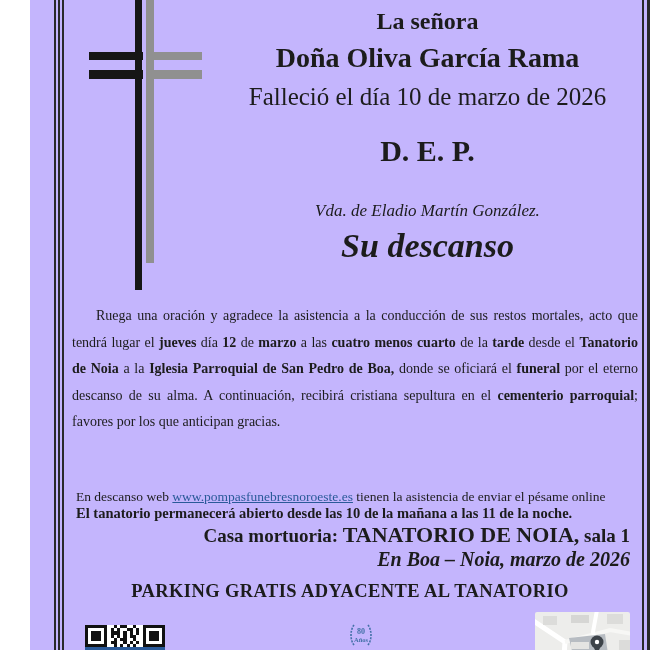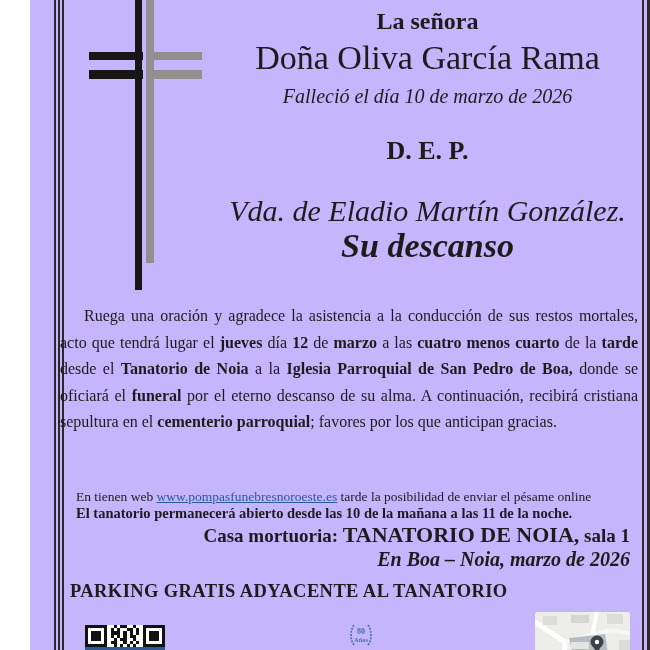--- a/index.html
+++ b/index.html
@@ -6,39 +6,39 @@
   .page{
     position:relative;width:650px;height:650px;background:#c4b5fd;overflow:hidden;
     font-family:"Liberation Serif","DejaVu Serif",serif;color:#1c1c1c;margin-left:30px;
   }
   .vline{position:absolute;top:0;height:650px;background:#2a2a2a;}
   
   .cross-part{position:absolute;}
   
   .header-block{position:absolute;left:185px;right:40px;top:6px;text-align:center;}
   .honorific{font-size:24px;font-weight:bold;line-height:30px;}
-  .deceased-name{font-size:34px;font-weight:normal;line-height:40px;margin-top:2px;}
-  .death-line{font-size:20px;line-height:25px;margin-top:6px;font-style:italic;}
+  .deceased-name{font-size:28px;font-weight:bold;line-height:40px;margin-top:2px;}
+  .death-line{font-size:25px;line-height:25px;margin-top:6px;}
   .age-line{font-size:20.5px;line-height:25px;}
-  .dep{font-size:26px;font-weight:bold;line-height:30px;margin-top:27px;}
-  .widow{font-size:30px;font-style:italic;line-height:28px;margin-top:31px;}
+  .dep{font-size:30px;font-weight:bold;line-height:30px;margin-top:27px;}
+  .widow{font-size:17px;font-style:italic;line-height:28px;margin-top:31px;}
   .family{font-size:34px;font-weight:bold;font-style:italic;line-height:40px;margin-top:1px;}
   
   .body-par{
-    position:absolute;left:30px;right:42px;top:303px;
-    font-size:16px;line-height:26.6px;text-align:justify;text-indent:24px;
+    position:absolute;left:42px;right:42px;top:303px;
+    font-size:14px;line-height:26.6px;text-align:justify;text-indent:24px;
   }
   .b{font-weight:bold;}
   .xl{font-size:22px;}
   .link{color:#2a5a99;text-decoration:underline;cursor:pointer;text-align:center;}
   .web-line{position:absolute;left:46px;top:488px;font-size:13.5px;line-height:17px;}
   .hours-line{position:absolute;left:46px;top:504px;font-size:14.5px;font-weight:bold;line-height:18px;}
   .casa-line{position:absolute;right:50px;top:523px;font-size:19px;font-weight:bold;line-height:24px;text-align:left;}
   .place-line{position:absolute;right:50px;top:547px;font-size:20px;font-weight:bold;font-style:italic;line-height:24px;}
-  .parking-line{position:absolute;left:40px;width:560px;top:581px;font-size:18.5px;font-weight:bold;text-align:left;letter-spacing:.4px;}
+  .parking-line{position:absolute;left:40px;width:560px;top:581px;font-size:18.5px;font-weight:bold;text-align:center;letter-spacing:.4px;}
   .qr{position:absolute;left:55px;top:625px;}
   .qr-strip{position:absolute;left:55px;top:647px;width:80px;height:3px;background:#2a5a99;}
   .emblem{position:absolute;left:317px;top:621px;}
   .map{position:absolute;left:505px;top:612px;}
 </style>
 </head>
 <body>
 
 <div class="page">
 
@@ -62,21 +62,21 @@
     <div class="honorific">La señora</div>
     <div class="deceased-name">Doña Oliva García Rama</div>
     <div class="death-line">Falleció el día 10 de marzo de 2026</div>
     <div class="dep">D. E. P.</div>
     <div class="widow">Vda. de Eladio Martín González.</div>
     <div class="family">Su descanso</div>
   </div>
 
   <div class="body-par"><span>Ruega una oración y agradece la asistencia a la conducción de sus restos mortales, acto que tendrá lugar el </span><span class="b">jueves</span><span> día </span><span class="b">12</span><span> de </span><span class="b">marzo</span><span> a las </span><span class="b">cuatro menos cuarto</span><span> de la </span><span class="b">tarde</span><span> desde el </span><span class="b">Tanatorio de Noia</span><span> a la </span><span class="b">Iglesia Parroquial de San Pedro de Boa,</span><span> donde se oficiará el </span><span class="b">funeral</span><span> por el eterno descanso de su alma. A continuación, recibirá cristiana sepultura en el </span><span class="b">cementerio parroquial</span><span>; favores por los que anticipan gracias.</span></div>
 
-  <div class="web-line"><span>En tienen web </span><span class="link">www.pompasfunebresnoroeste.es</span><span> tarde la posibilidad de enviar el pésame online</span></div>
+  <div class="web-line"><span>En descanso web </span><span class="link">www.pompasfunebresnoroeste.es</span><span> tienen la asistencia de enviar el pésame online</span></div>
   <div class="hours-line">El tanatorio permanecerá abierto desde las 10 de la mañana a las 11 de la noche.</div>
   <div class="casa-line"><span>Casa mortuoria: </span><span class="xl">TANATORIO DE NOIA,</span><span> sala 1</span></div>
   <div class="place-line">En Boa – Noia, marzo de 2026</div>
   <div class="parking-line">PARKING GRATIS ADYACENTE AL TANATORIO</div>
 
   <svg class="qr" width="80" height="80" viewBox="0 0 25 25" shape-rendering="crispEdges">
     <rect x="0" y="0" width="25" height="25" fill="#fff"></rect>
     <g fill="#111">
       <rect x="0" y="0" width="7" height="7"></rect>
         <rect x="18" y="0" width="7" height="7"></rect>

